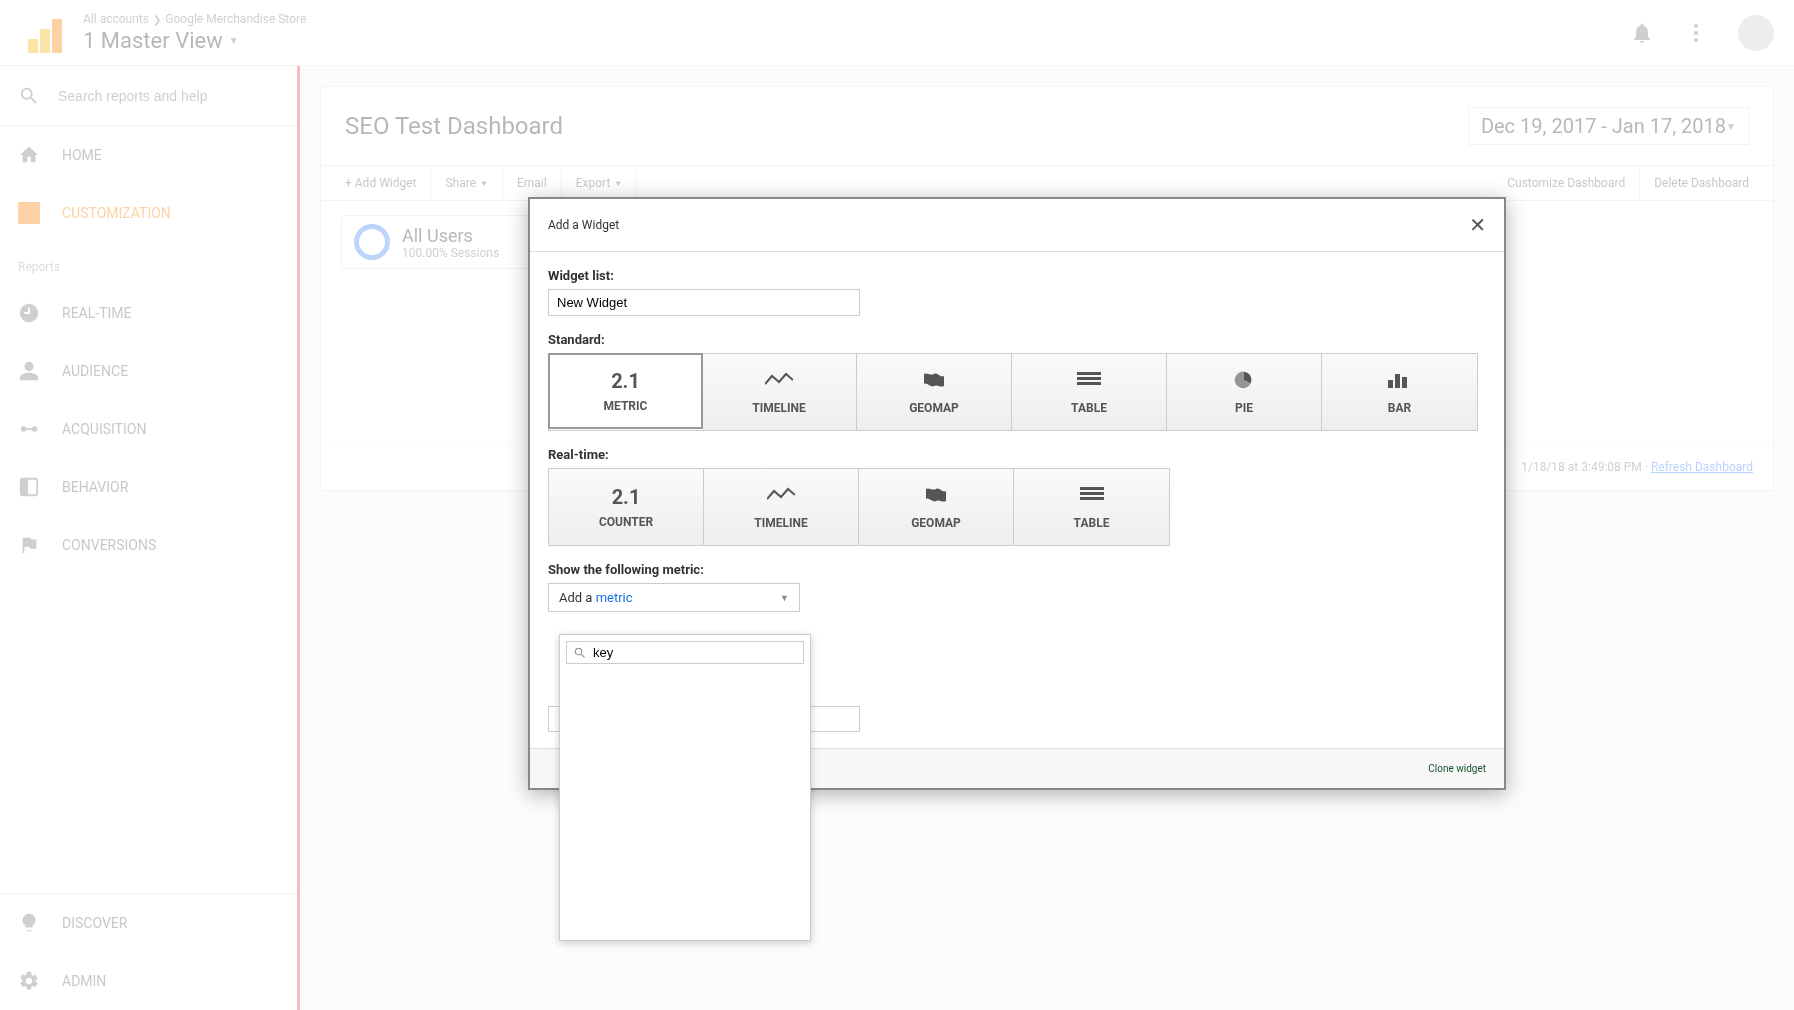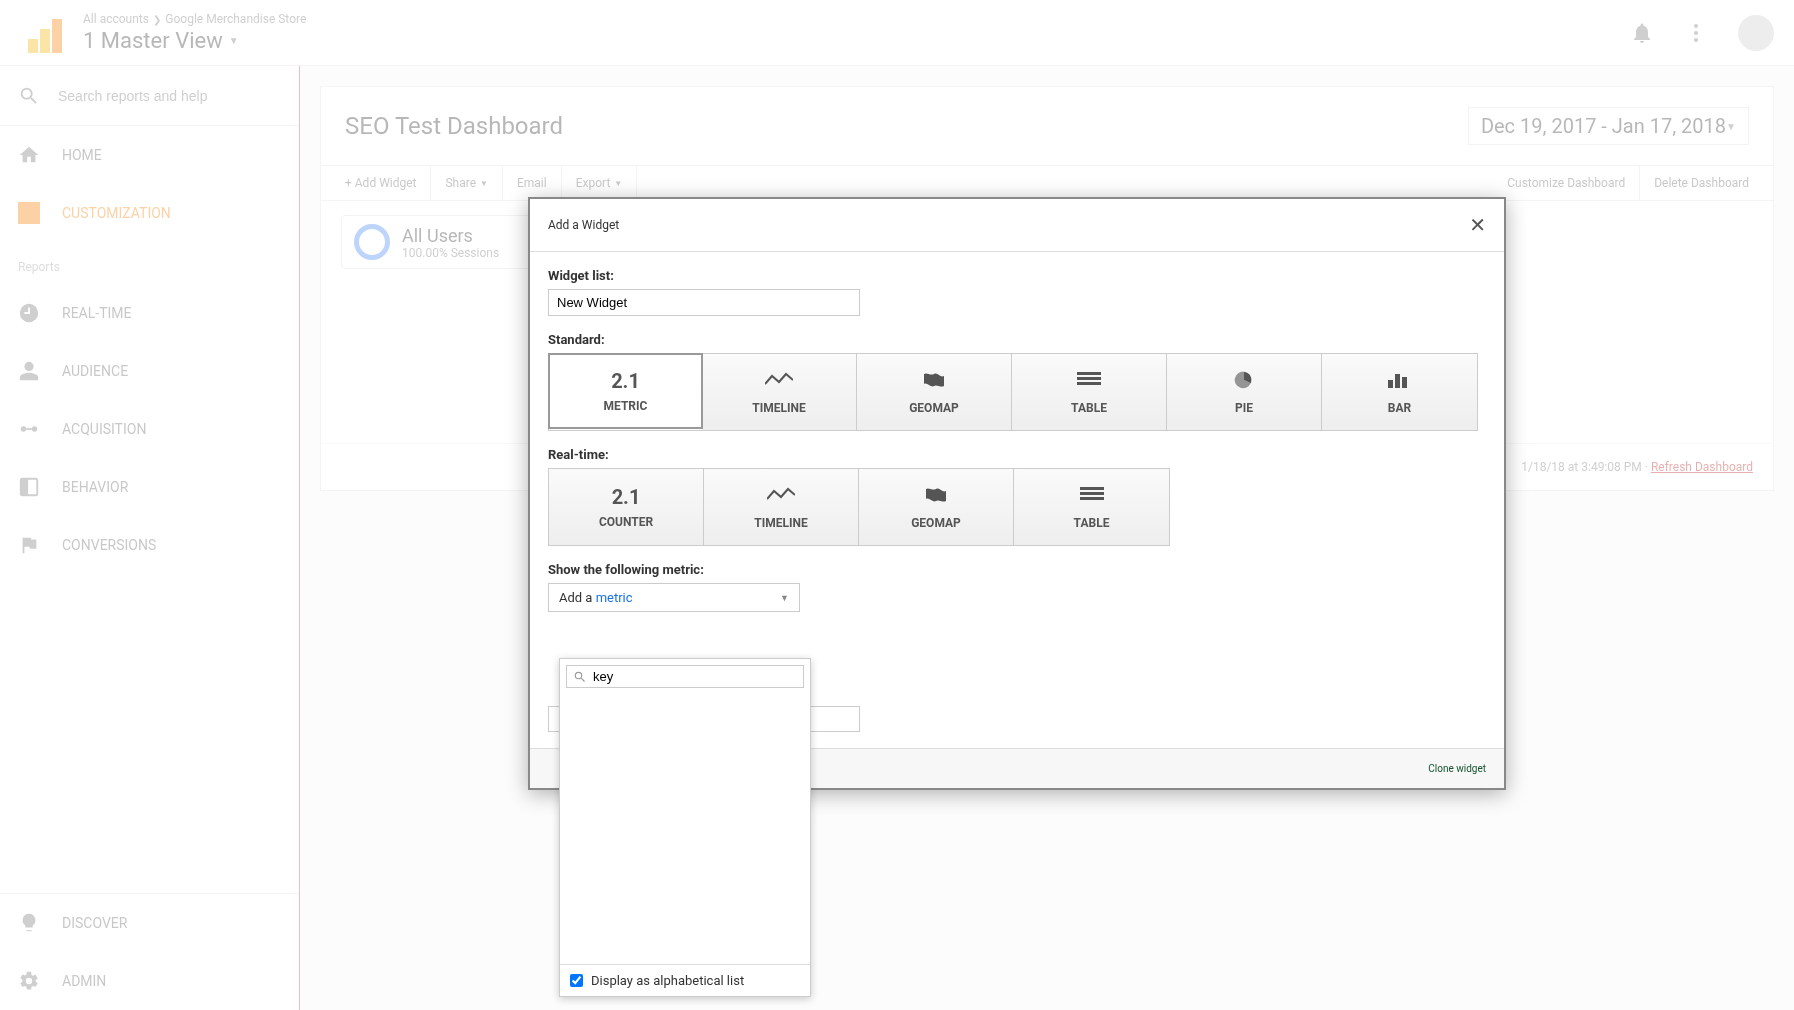--- a/index.html
+++ b/index.html
@@ -14,21 +14,21 @@
 .header-titles { flex: 1; }
 .breadcrumb { font-size: 12px; color: #757575; display: flex; align-items: center; gap: 4px; }
 .breadcrumb .chev { font-size: 10px; }
 .view-name { font-size: 22px; color: #333; display: flex; align-items: center; gap: 6px; margin-top: 2px; }
 .view-name .caret { font-size: 10px; color: #757575; }
 .header-actions { display: flex; align-items: center; gap: 30px; }
 .header-icon { width: 24px; height: 24px; fill: #757575; }
 .avatar { width: 36px; height: 36px; border-radius: 50%; background: #ccc; }
 
 
-.sidebar { position: absolute; left: 0; top: 66px; bottom: 0; width: 300px; border-right: 1px solid #ef4444; background: #fff; display: flex; flex-direction: column; }
+.sidebar { position: absolute; left: 0; top: 66px; bottom: 0; width: 300px; border-right: 3px solid #ef4444; background: #fff; display: flex; flex-direction: column; }
 .search-row { height: 60px; display: flex; align-items: center; padding: 0 18px; border-bottom: 1px solid #e0e0e0; gap: 18px; color: #757575; }
 .search-row input { border: none; outline: none; font-size: 14px; flex: 1; }
 .nav-item { height: 58px; display: flex; align-items: center; padding: 0 18px; gap: 22px; font-size: 14px; color: #616161; cursor: pointer; }
 .nav-item.active { color: #f57c00; }
 .nav-item.active .nav-icon-box { background: #f57c00; }
 .nav-icon { width: 22px; height: 22px; fill: #757575; }
 .nav-icon-box { width: 22px; height: 22px; display: grid; grid-template-columns: 1fr 1fr; grid-template-rows: 1fr 1fr; gap: 2px; }
 .nav-icon-box div { background: #757575; }
 .nav-icon-box.orange div { background: #f57c00; }
 .sub-items { padding-left: 60px; }
@@ -47,21 +47,21 @@
 .toolbar { display: flex; align-items: center; border-top: 1px solid #e0e0e0; border-bottom: 1px solid #e0e0e0; padding: 0 10px; height: 36px; gap: 0; font-size: 12px; color: #616161; }
 .toolbar-btn { padding: 0 14px; height: 100%; display: flex; align-items: center; gap: 4px; border-right: 1px solid #e0e0e0; cursor: pointer; }
 .toolbar-btn:first-child { border-left: none; }
 .toolbar-spacer { flex: 1; }
 .segment-row { padding: 14px 20px; display: flex; }
 .segment-pill { display: flex; align-items: center; gap: 12px; border: 1px solid #ddd; border-radius: 4px; padding: 8px 60px 8px 12px; }
 .donut { width: 36px; height: 36px; border: 5px solid #4285f4; border-radius: 50%; }
 .seg-name { font-size: 18px; }
 .seg-sub { font-size: 12px; color: #757575; }
 .refresh-row { padding: 16px 20px; text-align: right; font-size: 12px; color: #757575; border-top: 1px solid #eee; }
-.refresh-row a { color: #b91c1c; }
+.refresh-row a { color: #3b82f6; }
 
 
 .overlay { position: absolute; inset: 0; background: rgba(255,255,255,0.65); }
 
 
 .modal { position: absolute; left: 528px; top: 197px; width: 978px; background: #fff; border: 2px solid #888; box-shadow: 0 4px 20px rgba(0,0,0,0.3); }
 .modal-header { display: flex; justify-content: space-between; align-items: center; padding: 14px 18px; border-bottom: 1px solid #ddd; }
 .modal-title { font-size: 12px; }
 .modal-close { font-size: 20px; cursor: pointer; color: #555; }
 .modal-body { padding: 16px 18px; max-height: 540px; overflow-y: auto; }
@@ -330,27 +330,23 @@
     <div style="height:30px"></div>
     <label class="form-label" style="visibility:hidden">L</label>
     <div class="hidden-input"></div>
   </div>
   <div class="modal-footer">
     <div></div>
     <div class="clone-link">Clone widget</div>
   </div>
 </div>
 
-<div class="dropdown-panel" style="left:559px; top:634px;margin-top:24px;">
+<div class="dropdown-panel" style="left:559px; top:634px;">
   <div class="dropdown-search">
     <div class="dropdown-search-inner">
       <svg width="14" height="14" viewBox="0 0 24 24" fill="#999">
           <path d="M15.5 14h-.79l-.28-.27A6.471 6.471 0 0016 9.5 6.5 6.5 0 109.5 16c1.61 0 3.09-.59 4.23-1.57l.27.28v.79l5 4.99L20.49 19l-4.99-5zM9.5 14A4.5 4.5 0 1114 9.5 4.5 4.5 0 019.5 14z"></path>
         </svg>
       <input value="key" style="">
     </div>
   </div>
   <div class="dropdown-results"></div>
-  <div class="dropdown-footer">
-    <input type="checkbox" checked="" style="">
-    <span>Display as alphabetical list</span>
-  </div>
 </div>
 
 </body></html>

